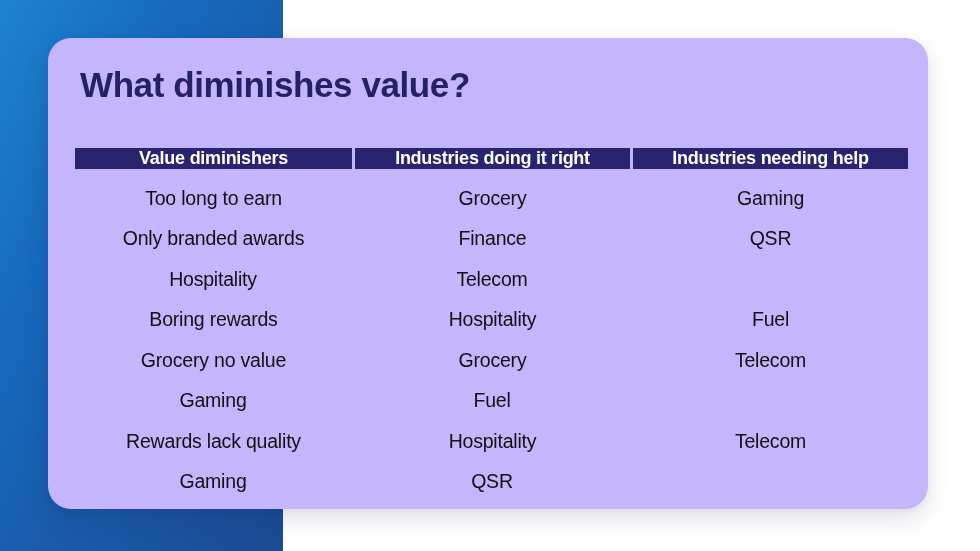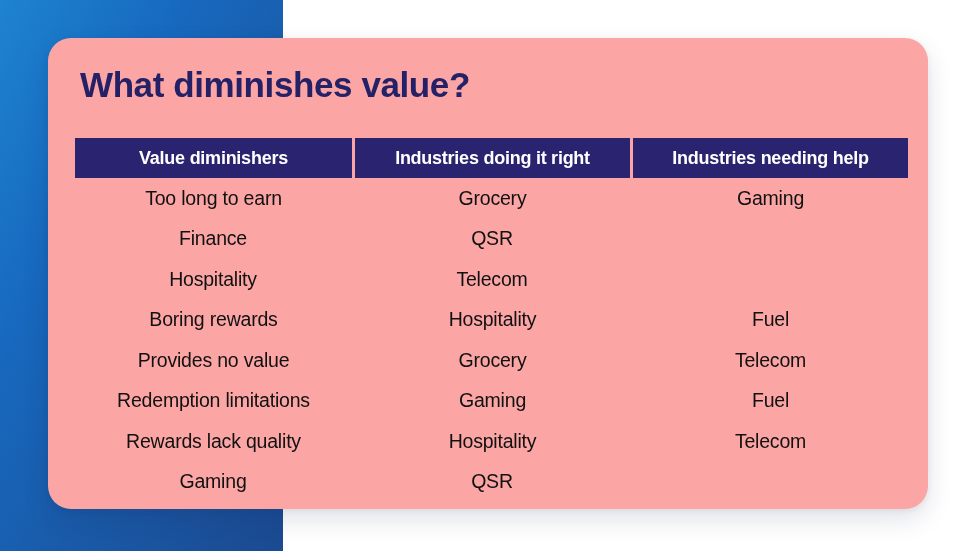--- a/index.html
+++ b/index.html
@@ -28,21 +28,21 @@
     z-index: 1;
   }
 
   
   #content-card {
     position: absolute;
     left: 48px;
     top: 38px;
     width: 880px;
     height: 471px;
-    background: #fca5a5;
+    background: #c4b5fd;
     border-radius: 23px;
     box-shadow: 0 10px 26px rgba(24, 33, 74, 0.13), 0 2px 6px rgba(24, 33, 74, 0.06);
     z-index: 2;
     padding: 0;
   }
 
   
   #page-title {
     position: absolute;
     left: 32px;
@@ -60,20 +60,21 @@
     position: absolute;
     left: 27px;
     top: 100px;
     width: 833px;
   }
 
   .table-header-row {
     display: flex;
     gap: 3px;
     height: 40px;
+    align-items: center;
   }
 
   .header-cell {
     background: #2a2470;
     color: #ffffff;
     font-size: 18px;
     font-weight: bold;
     letter-spacing: -0.25px;
     display: flex;
     align-items: center;
@@ -124,39 +125,39 @@
       <div class="header-cell col-2">Industries needing help</div>
     </div>
 
     <div class="table-body" id="table-body">
         <div class="table-row">
           <div class="body-cell col-0">Too long to earn</div>
           <div class="body-cell col-1">Grocery</div>
           <div class="body-cell col-2">Gaming</div>
         </div>
         <div class="table-row">
+          <div class="body-cell col-0">Only branded awards</div>
           <div class="body-cell col-1">Finance</div>
           <div class="body-cell col-2">QSR</div>
         </div>
         <div class="table-row">
           <div class="body-cell col-1">Hospitality</div>
           <div class="body-cell col-2">Telecom</div>
         </div>
         <div class="table-row">
           <div class="body-cell col-0">Boring rewards</div>
           <div class="body-cell col-1">Hospitality</div>
           <div class="body-cell col-2">Fuel</div>
         </div>
         <div class="table-row">
-          <div class="body-cell col-0">Provides no value</div>
+          <div class="body-cell col-0">Grocery no value</div>
           <div class="body-cell col-1">Grocery</div>
           <div class="body-cell col-2">Telecom</div>
         </div>
         <div class="table-row">
-          <div class="body-cell col-0">Redemption limitations</div>
           <div class="body-cell col-1">Gaming</div>
           <div class="body-cell col-2">Fuel</div>
         </div>
         <div class="table-row">
           <div class="body-cell col-0">Rewards lack quality</div>
           <div class="body-cell col-1">Hospitality</div>
           <div class="body-cell col-2">Telecom</div>
         </div>
         <div class="table-row">
           <div class="body-cell col-1">Gaming</div>

